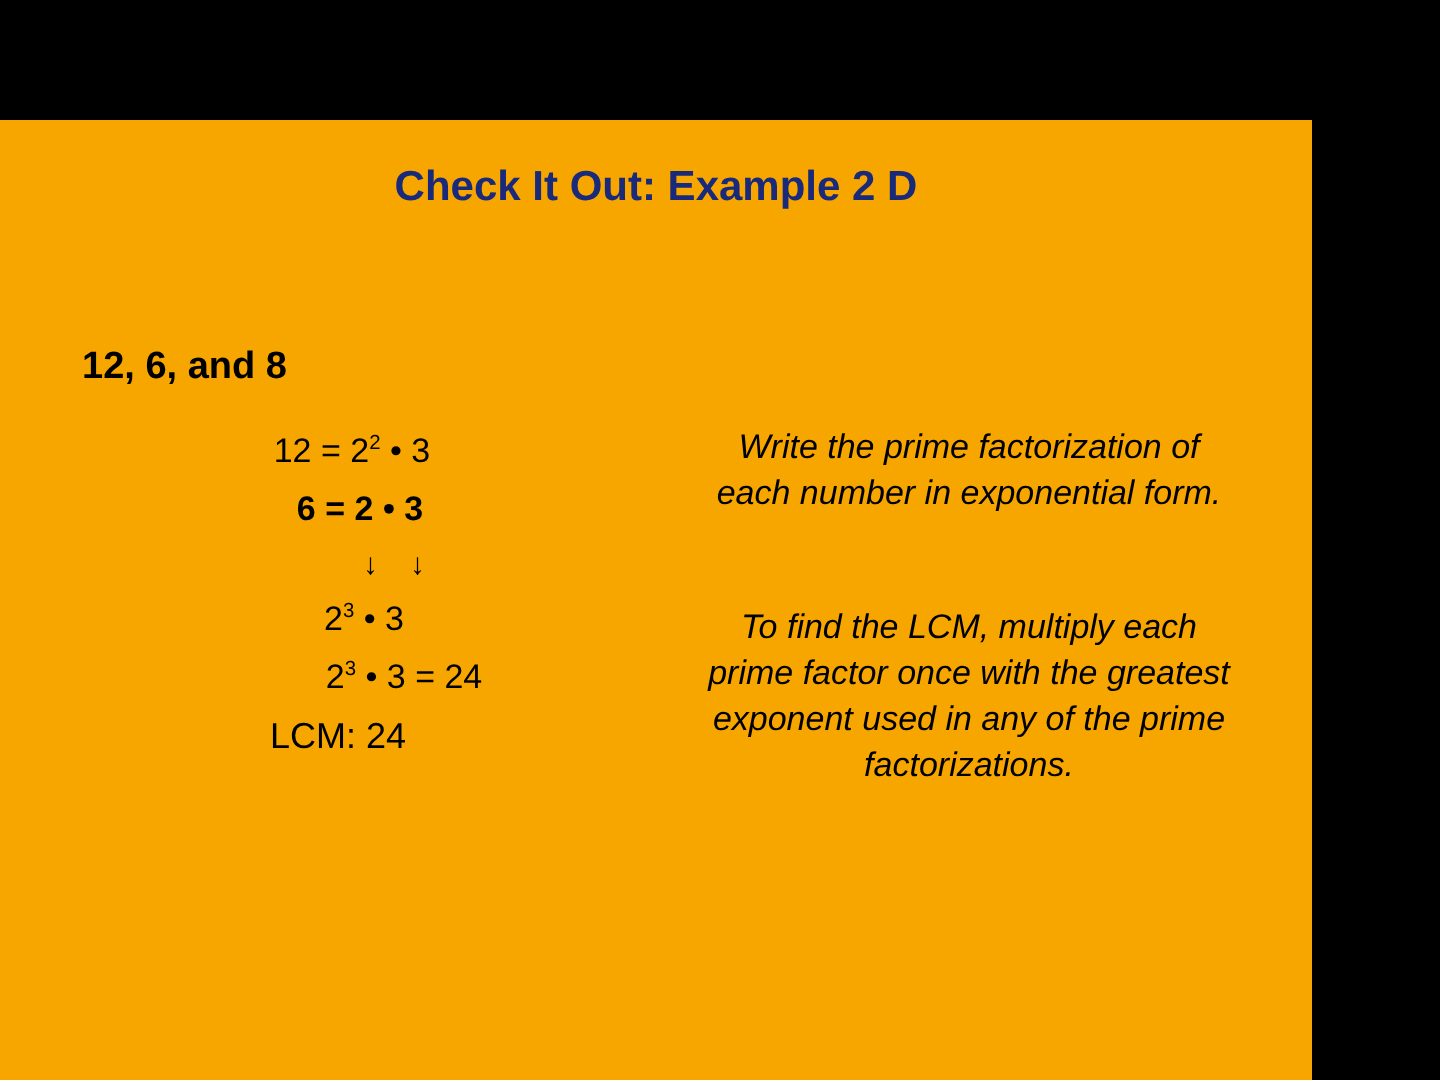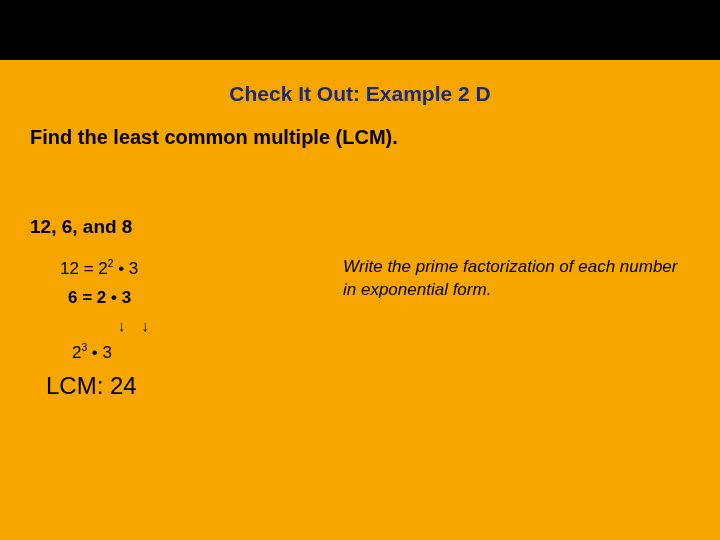--- a/index.html
+++ b/index.html
@@ -7,25 +7,25 @@
     width: 720px;
     height: 540px;
     background: #000;
     font-family: Verdana, Geneva, sans-serif;
     overflow: hidden;
   }
   .slide {
     position: absolute;
     top: 60px;
     left: 0;
-    width: 720px;
+    width: 656px;
     height: 480px;
     background: #f7a600;
     color: #000;
-    padding: 0 30px;
+    padding: 0 41px;
   }
   .title {
     text-align: center;
     color: #1a2a7a;
     font-weight: bold;
     font-size: 21px;
     margin-top: 22px;
   }
   .prompt {
     font-weight: bold;
@@ -34,42 +34,42 @@
   }
   .subprompt {
     font-weight: bold;
     font-size: 19px;
     margin-top: 67px;
   }
   .work {
     display: flex;
     margin-top: 12px;
     gap: 48px;
+    text-align: center;
   }
   .left { width: 240px; }
   .right { flex: 1; padding-top: 6px; margin-left: 25px; }
   .eq { font-size: 17px; margin: 9px 0 9px 30px; white-space: nowrap; }
   sup { font-size: 0.6em; vertical-align: super; line-height: 0; }
   .arrows { margin: 6px 0 2px 88px; font-size: 15px; letter-spacing: 16px; }
   .expl {
     font-style: italic;
     font-size: 17px;
     line-height: 1.35;
   }
   .expl2 { margin-top: 44px; }
-  .ans { font-size: 24px; margin: 6px 0 0 16px; }
+  .ans { font-size: 18px; margin: 6px 0 0 16px; }
 </style>
 </head>
 <body>
 
 <div class="slide">
 
   <div class="title">Check It Out: Example 2 D</div>
 
-  <div class="prompt">Find the least common multiple (LCM).</div>
 
   <div class="subprompt">12, 6, and 8</div>
 
   <div class="work">
     <div class="left">
 
       <div class="eq">
         <span>12</span> = <span>2</span><sup>2</sup><span> • 3</span>
       </div>
 
@@ -79,22 +79,26 @@
 
 
       <div class="arrows">
         <span>↓</span><span>↓</span>
       </div>
 
       <div class="eq" style="margin-left:42px;">
         <span>2</span><sup>3</sup><span> • 3</span>
       </div>
 
+      <div class="eq" style="margin-left:82px;">
+        <span>2</span><sup>3</sup><span> • 3 = 24</span>
+      </div>
 
       <div class="ans">LCM: 24</div>
     </div>
 
     <div class="right">
       <div class="expl">Write the prime factorization of each number in exponential form.</div>
+      <div class="expl expl2">To find the LCM, multiply each prime factor once with the greatest exponent used in any of the prime factorizations.</div>
     </div>
   </div>
 
 </div>
 
 </body></html>

